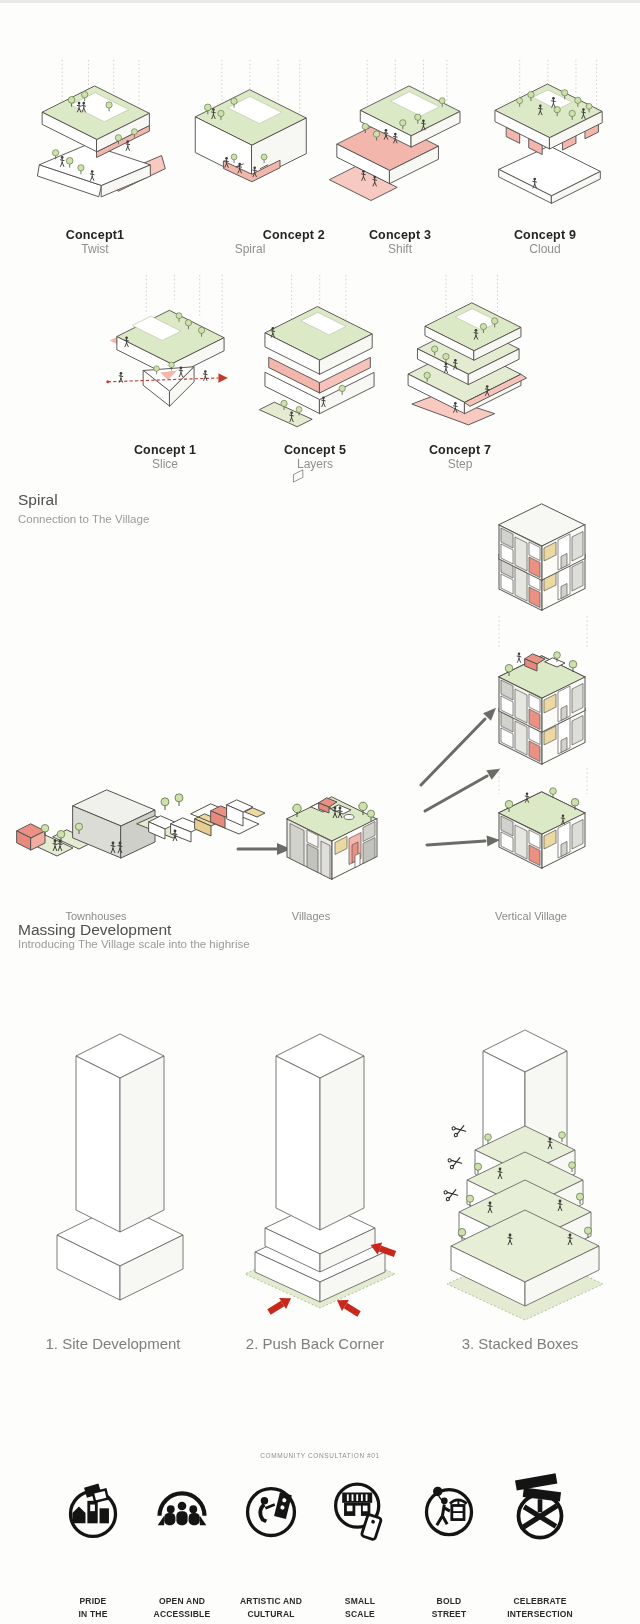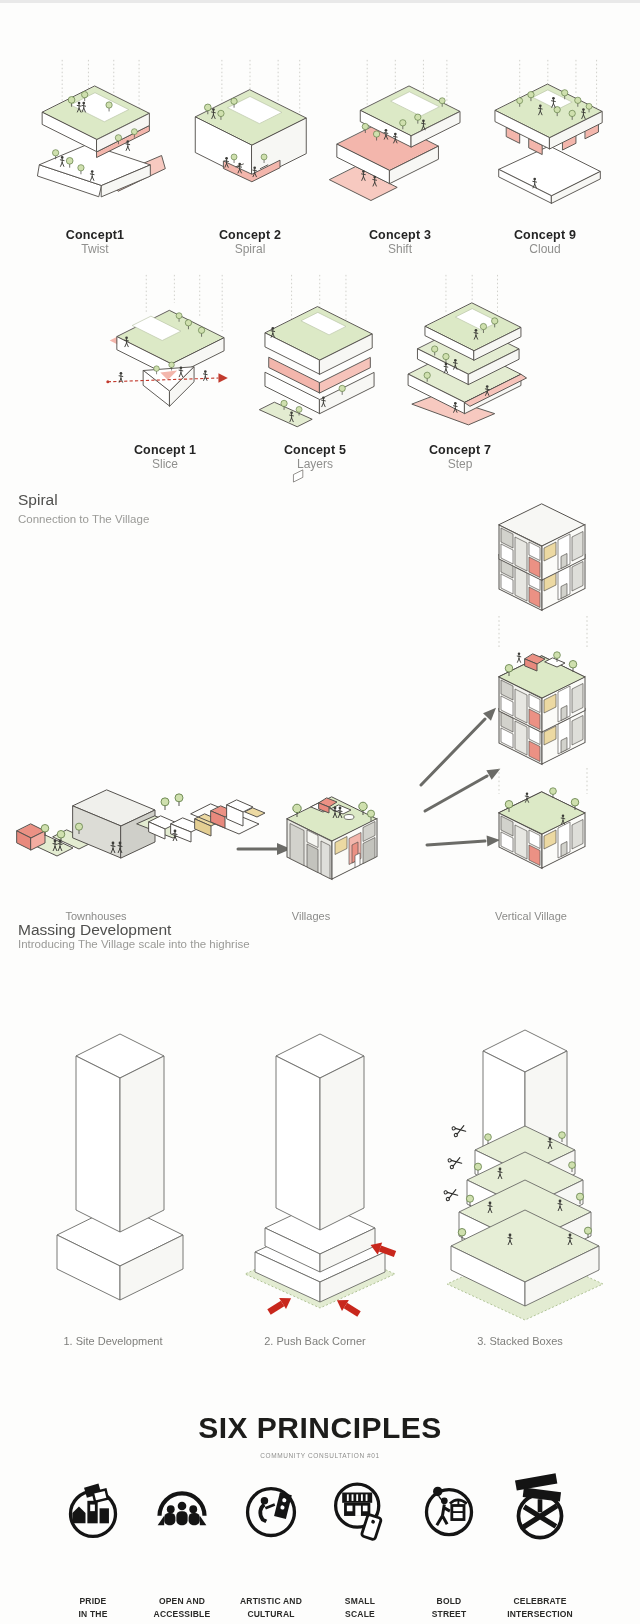--- a/index.html
+++ b/index.html
@@ -5,21 +5,21 @@
   html,body{margin:0;padding:0;background:#e9e9e9;}
   .page{position:relative;width:640px;height:1624px;background:#fdfdfc;margin:3px auto;
         font-family:"Liberation Sans",sans-serif;overflow:hidden;}
   .abs{position:absolute;}
   
   .concept-name{font-size:12.5px;font-weight:bold;color:#242424;text-align:center;letter-spacing:.2px;}
   .concept-sub{font-size:12px;color:#8f8f8d;text-align:center;}
   .sec-title{font-size:15.5px;color:#4f4f4d;}
   .sec-sub{font-size:11.5px;color:#9a9a97;}
   .stage-label{font-size:11px;color:#8b8b89;text-align:center;}
-  .step-label{font-size:11px;color:#7e7e7b;text-align:center;}
+  .step-label{font-size:15px;color:#7e7e7b;text-align:center;}
   .big-title{font-size:30px;font-weight:bold;color:#1d1d1b;text-align:center;letter-spacing:.5px;}
   .big-sub{font-size:6.5px;color:#8f8f8d;text-align:center;letter-spacing:.6px;}
   .plabel{font-size:8.5px;font-weight:bold;color:#2a2a28;text-align:center;line-height:1.5;
           white-space:pre-line;letter-spacing:.2px;}
   
   svg{overflow:visible;}
   .s{stroke:#55524e;stroke-width:1;stroke-linejoin:round;stroke-linecap:round;}
   .s06{stroke:#55524e;stroke-width:.6;stroke-linejoin:round;}
   .fn{fill:none;}
   .fw{fill:#ffffff;}
@@ -127,21 +127,21 @@
       <use href="#tree" transform="translate(30,60) scale(0.85)"></use>
       <use href="#tree" transform="translate(44,66) scale(0.8)"></use>
       <use href="#tree" transform="translate(58,53) scale(0.8)"></use>
       <use href="#tree" transform="translate(58,112) scale(0.75)"></use>
       <use href="#tree" transform="translate(90,112) scale(0.75)"></use>
       <use href="#man" transform="translate(64,120)"></use>
         <use href="#man" transform="translate(80,124)"></use>
       <use href="#man" transform="translate(50,114)"></use>
         <use href="#man" transform="translate(36,62)"></use>
     </svg>
-    <div class="concept-name" style="margin-top:16px;">Concept 2</div>
+    <div class="concept-name" style="margin-top:16px;text-align:right;">Concept 2</div>
     <div class="concept-sub">Spiral</div>
   </div>
 
   <div class="abs" style="left:325px;top:55px;width:150px;">
     <svg width="150" height="150" viewBox="0 0 150 160">
       <path class="dash" d="M40,2 V52 M70,2 V36 M100,2 V44 M125,2 V60"></path>
       <polygon class="s fp2" points="28,116 72,138 44,152 0,130" stroke-width="0.6"></polygon>
       <polygon class="s fp" points="60,66 116,94 64,120 8,92"></polygon>
       <polygon class="s fw" points="8,92 64,120 64,134 8,106"></polygon>
       <polygon class="s fw2" points="64,120 116,94 116,108 64,134"></polygon>
@@ -467,21 +467,20 @@
       <use href="#man" transform="translate(140,224)"></use>
     <use href="#scis" transform="translate(30,112) rotate(-18)"></use>
     <use href="#scis" transform="translate(26,144) rotate(-18)"></use>
     <use href="#scis" transform="translate(22,176) rotate(-18)"></use>
   </svg>
 
   <div class="abs step-label" style="left:43px;top:1332px;width:140px;">1. Site Development</div>
   <div class="abs step-label" style="left:245px;top:1332px;width:140px;">2. Push Back Corner</div>
   <div class="abs step-label" style="left:450px;top:1332px;width:140px;">3. Stacked Boxes</div>
 
-  <div class="abs big-title" style="left:0;top:1408px;width:640px;">SIX PRINCIPLES</div>
   <div class="abs big-sub" style="left:0;top:1449px;width:640px;">COMMUNITY CONSULTATION #01</div>
 
   <svg class="abs" style="left:63px;top:1477px;" width="60" height="66" viewBox="0 0 64 70">
     <circle cx="32" cy="36" r="24" class="icn" stroke-width="3.5"></circle>
     <g transform="rotate(-16 34 12)">
         <rect x="24" y="5" width="16" height="11" class="ic"></rect>
       </g>
     <g transform="rotate(-14 42 17)">
         <rect x="33" y="11" width="14" height="10" fill="#fff" stroke="#141414" stroke-width="2.6"></rect>
       </g>

